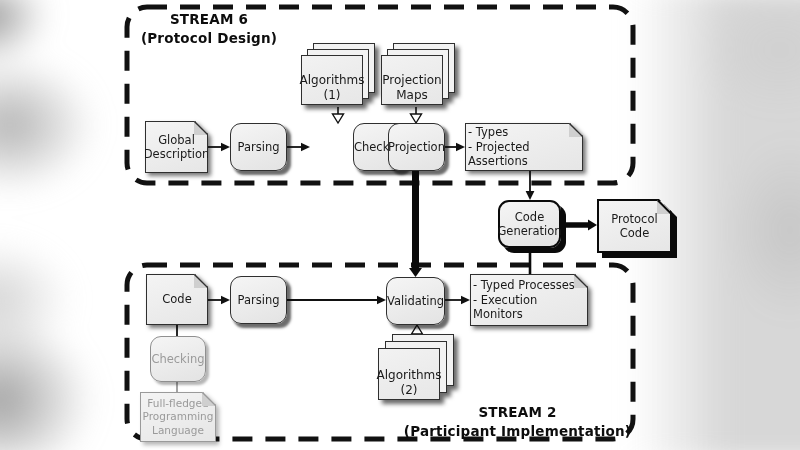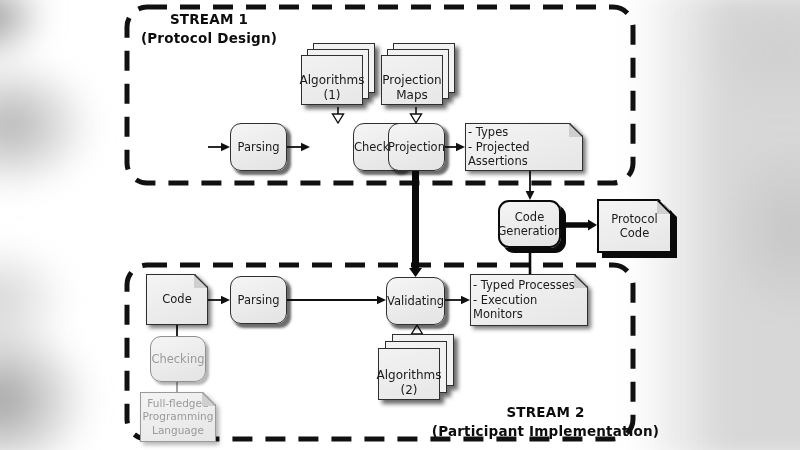--- a/index.html
+++ b/index.html
@@ -124,25 +124,29 @@
     <line x1="445" y1="300" x2="462" y2="300" stroke="#111" stroke-width="1.8"></line>
     <polygon points="470,300 461,295.8 461,304.2" fill="#111"></polygon>
 
     <line x1="177" y1="325" x2="177" y2="336" stroke="#111" stroke-width="1.8"></line>
     <line x1="177" y1="382" x2="177" y2="392" stroke="#9a9a9a" stroke-width="1.8"></line>
 
     <line x1="417" y1="330" x2="417" y2="335" stroke="#111" stroke-width="1.6"></line>
     <polygon points="417,325 411.5,334 422.5,334" fill="#ffffff" stroke="#111" stroke-width="1.4"></polygon>
   </svg>
 
-  <div class="stream-title" style="left:134px;top:10px;width:150px;">STREAM 1
+  <div class="stream-title" style="left:134px;top:10px;width:150px;">STREAM 6
 (Protocol Design)</div>
-  <div class="stream-title" style="left:400px;top:403px;width:235px;margin-left:28px;">STREAM 2
+  <div class="stream-title" style="left:400px;top:403px;width:235px;">STREAM 2
 (Participant Implementation)</div>
 
+  <div class="docwrap" style="left:145px;top:121px;width:63px;height:52px;">
+    <div class="doc"><span>Global
+Description</span></div>
+  </div>
 
   <div class="rnode" style="left:230px;top:123px;width:57px;height:48px;"><span>Parsing</span></div>
 
   <div class="rnode" style="left:310px;top:123px;width:55px;height:48px;margin-left:43px;"><span>Checking</span></div>
 
   <div class="rnode" style="left:388px;top:123px;width:57px;height:48px;"><span>Projection</span></div>
 
   <div class="docwrap" style="left:465px;top:123px;width:118px;height:48px;">
     <div class="doc ltext"><span>- Types
 - Projected Assertions</span></div>

